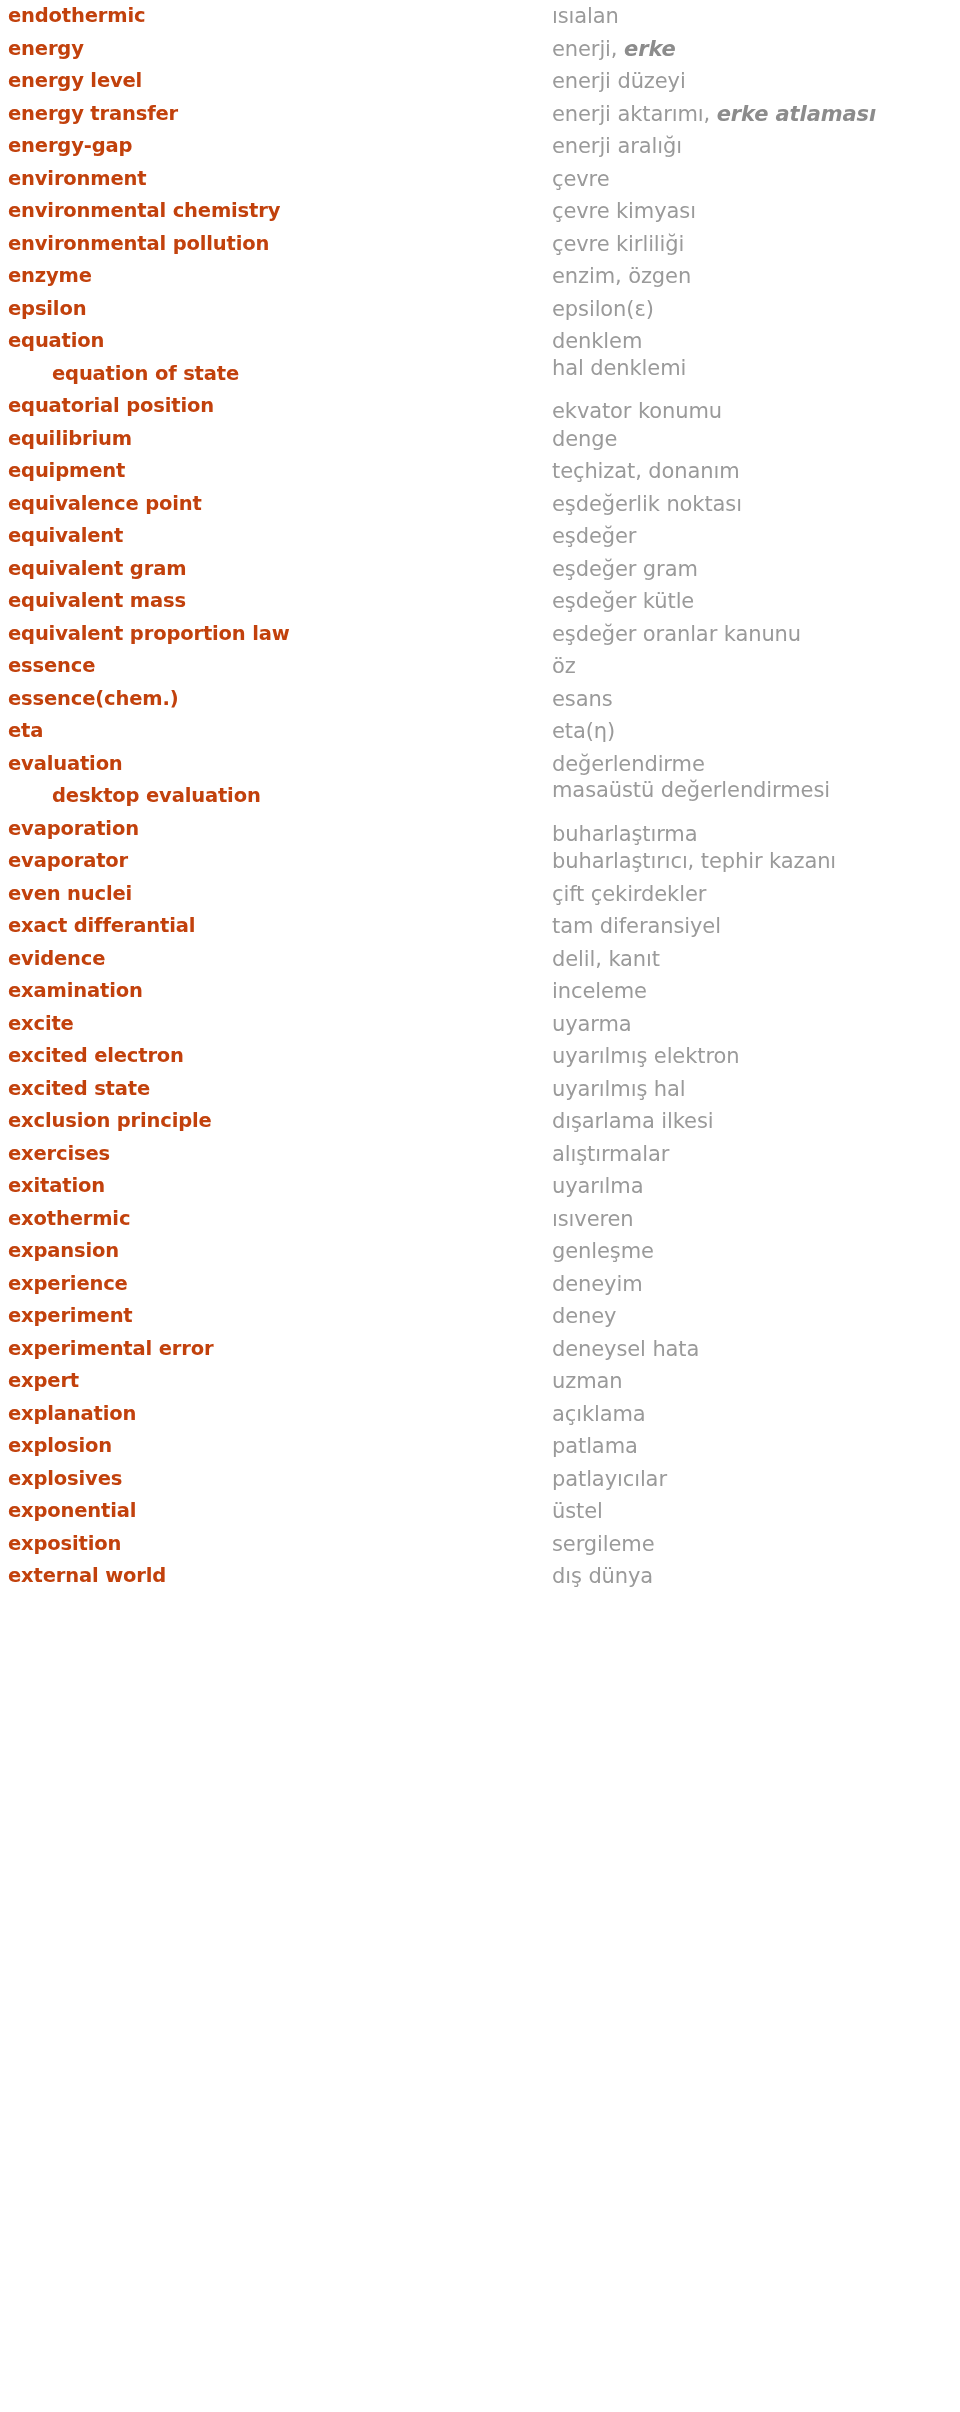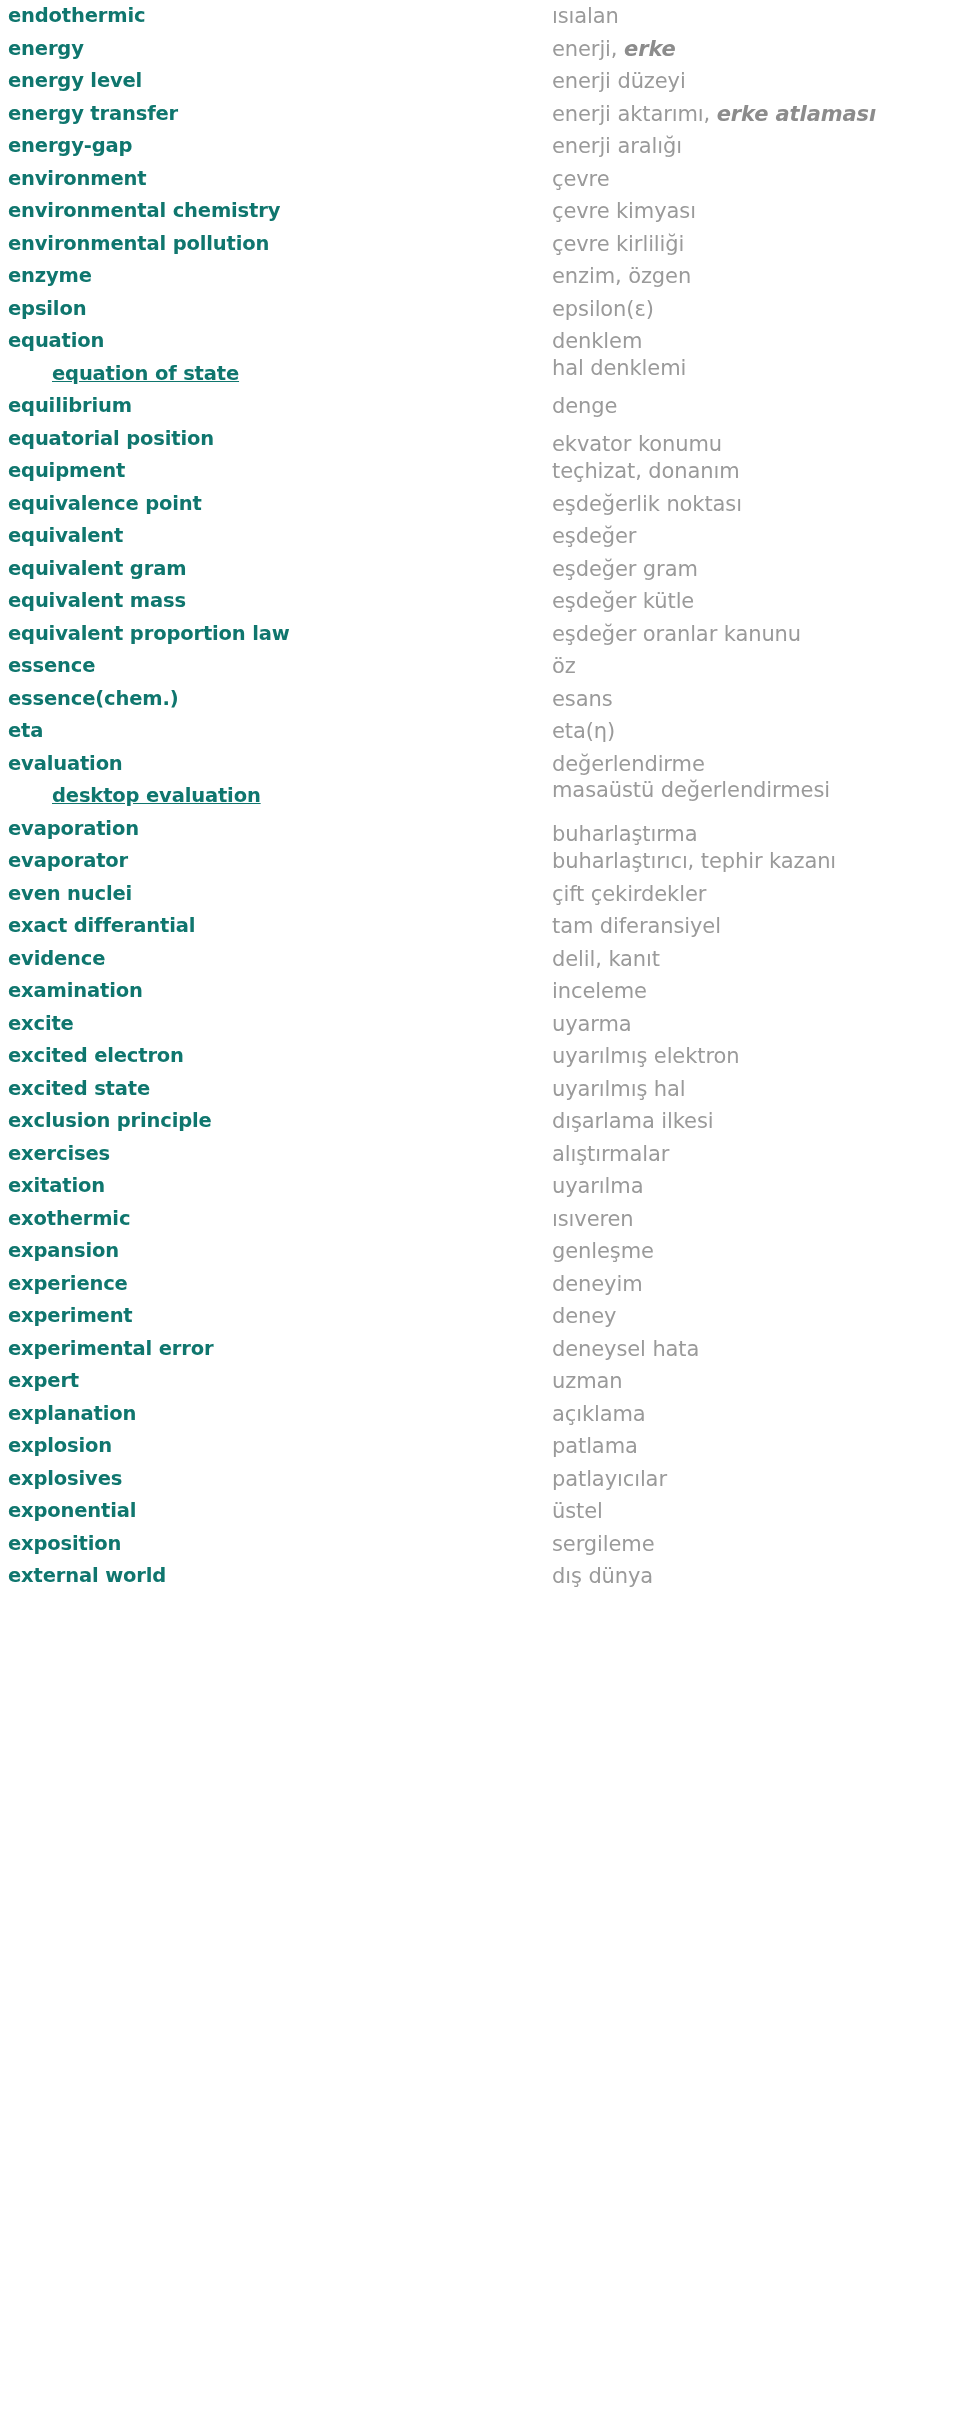--- a/index.html
+++ b/index.html
@@ -34,25 +34,24 @@
     color: #939393;
     line-height: 32.5px;
   }
   
   .cell.src {
     left: 8px;
     font-family: "DejaVu Sans", sans-serif;
     font-size: 19.5px;
     font-weight: 700;
     letter-spacing: -0.15px;
-    color: #0f766e;
+    color: #c2410c;
   }
   .cell.src.sub {
     left: 52px;
-    text-decoration: underline;
   }
   
   .cell.tgt {
     left: 552px;
     font-family: "DejaVu Sans", sans-serif;
     font-size: 21px;
     font-weight: 400;
     letter-spacing: -0.1px;
     color: #9a9a9a;
   }
@@ -115,29 +114,29 @@
       <span class="cell tgt">epsilon(ε)</span>
     </div>
     <div class="row">
       <span class="cell src">equation</span>
       <span class="cell tgt">denklem</span>
     </div>
     <div class="row sub">
       <span class="cell src sub">equation of state</span>
       <span class="cell tgt">hal denklemi</span>
     </div>
-    <div class="row">
-      <span class="cell src">equilibrium</span>
-      <span class="cell tgt">denge</span>
-    </div>
     <div class="row sub-after">
       <span class="cell src">equatorial position</span>
       <span class="cell tgt">ekvator konumu</span>
     </div>
     <div class="row">
+      <span class="cell src">equilibrium</span>
+      <span class="cell tgt">denge</span>
+    </div>
+    <div class="row">
       <span class="cell src">equipment</span>
       <span class="cell tgt">teçhizat, donanım</span>
     </div>
     <div class="row">
       <span class="cell src">equivalence point</span>
       <span class="cell tgt">eşdeğerlik noktası</span>
     </div>
     <div class="row">
       <span class="cell src">equivalent</span>
       <span class="cell tgt">eşdeğer</span>

